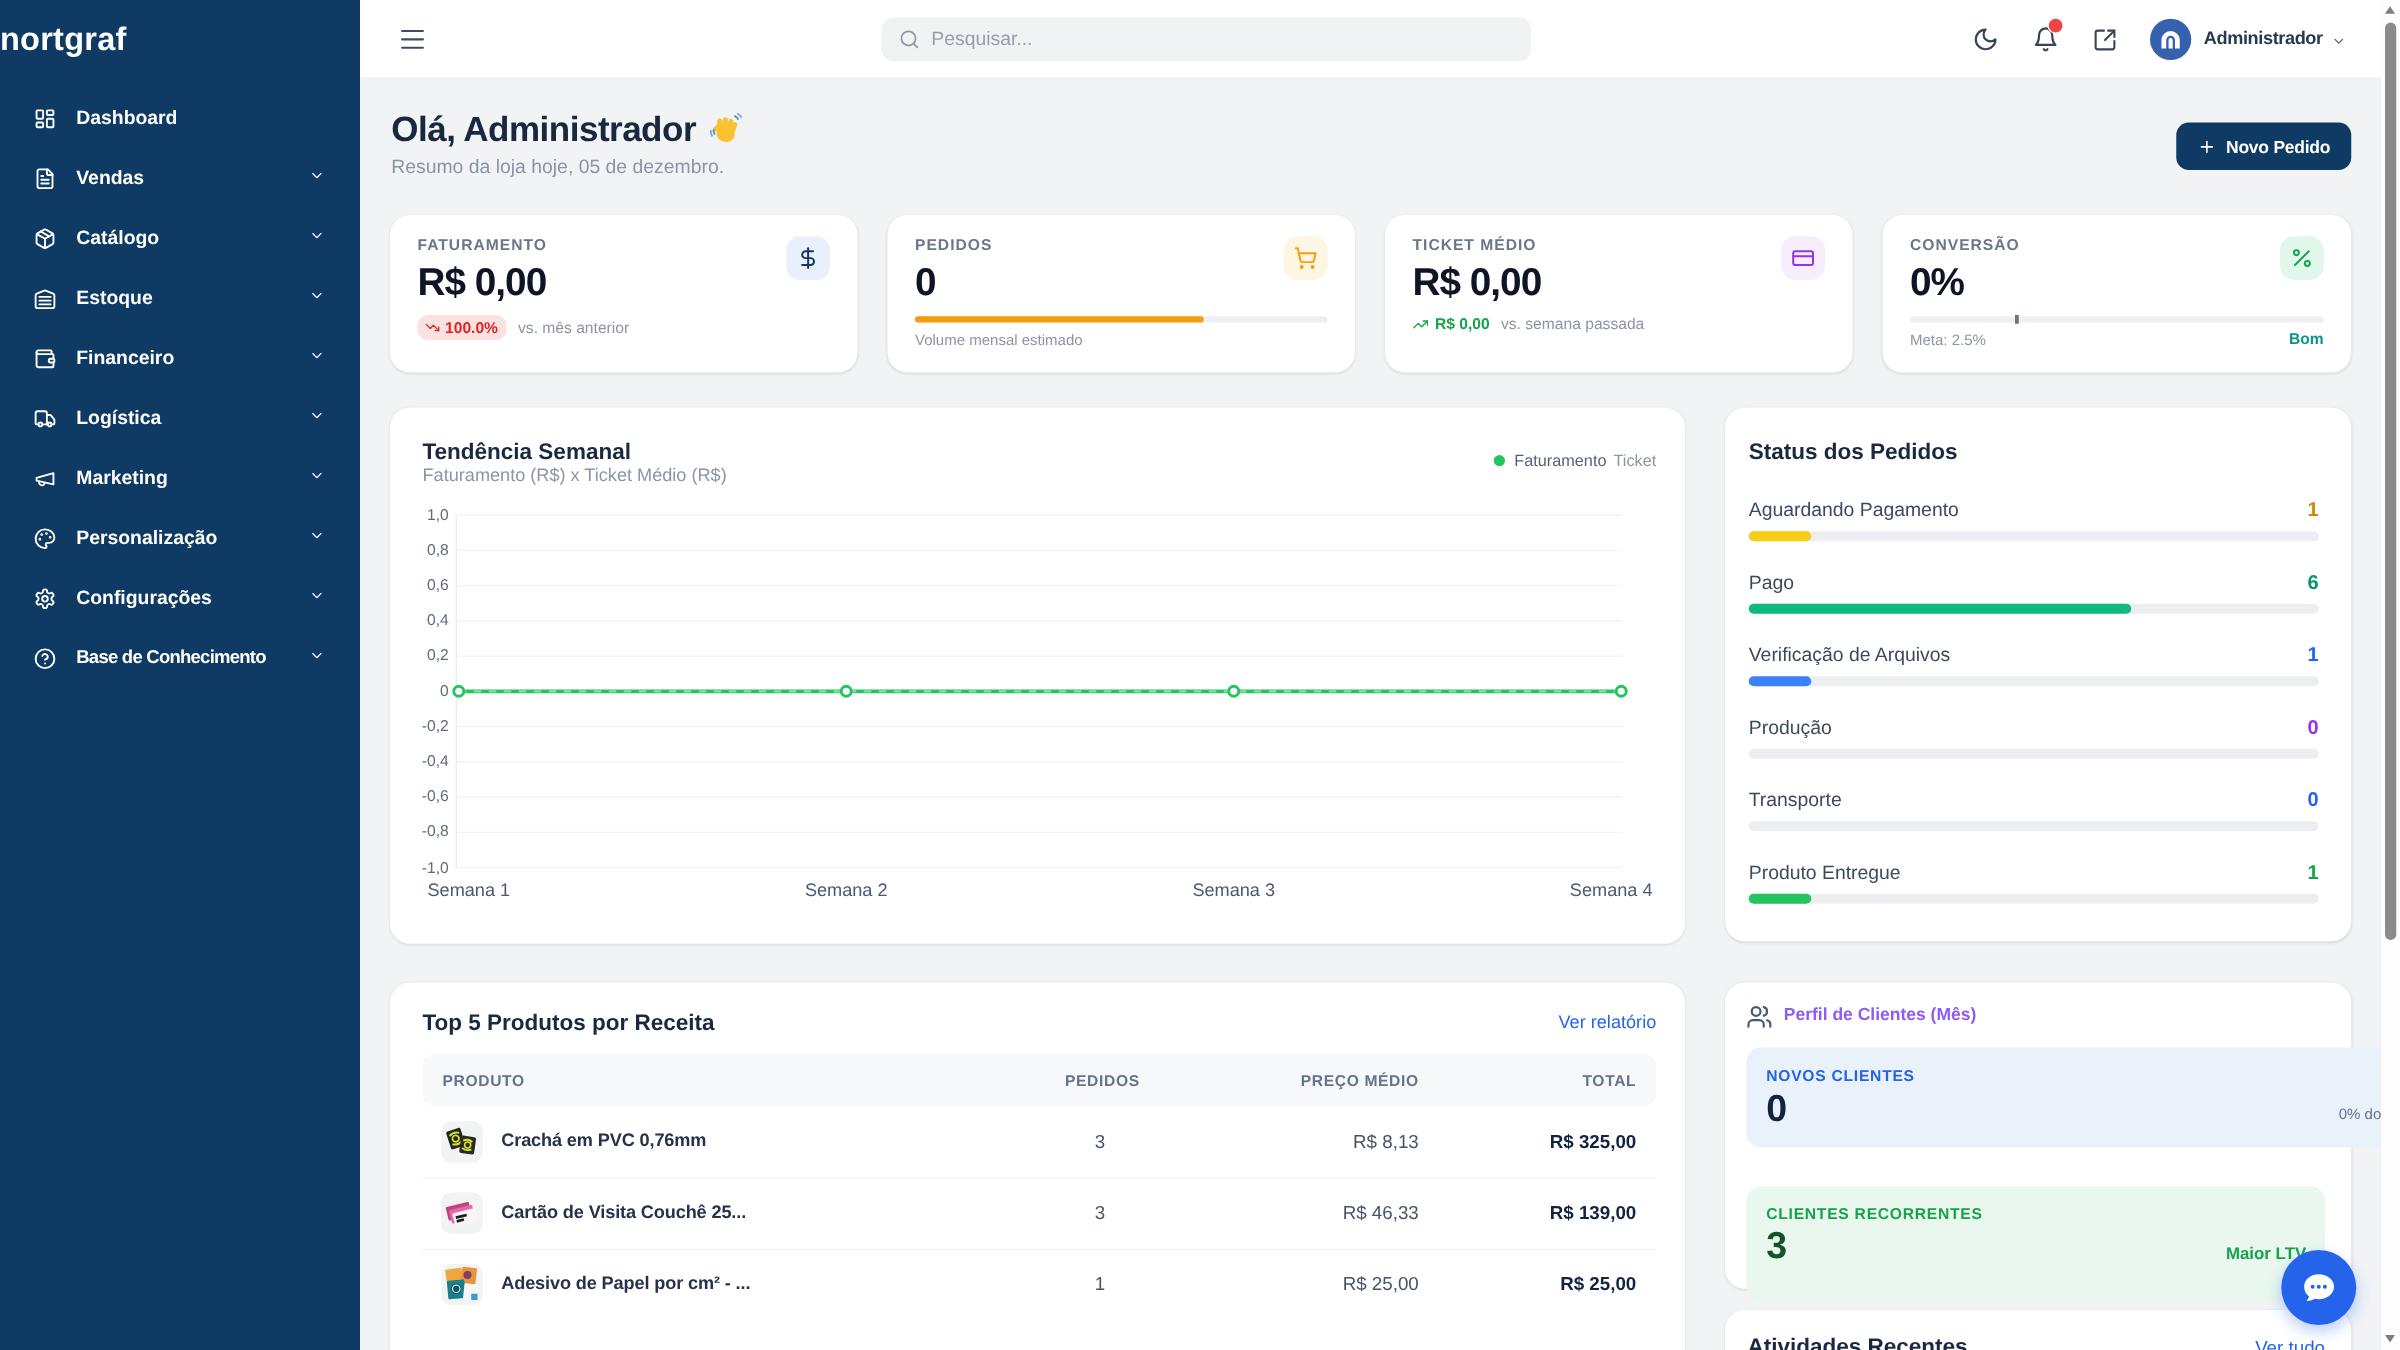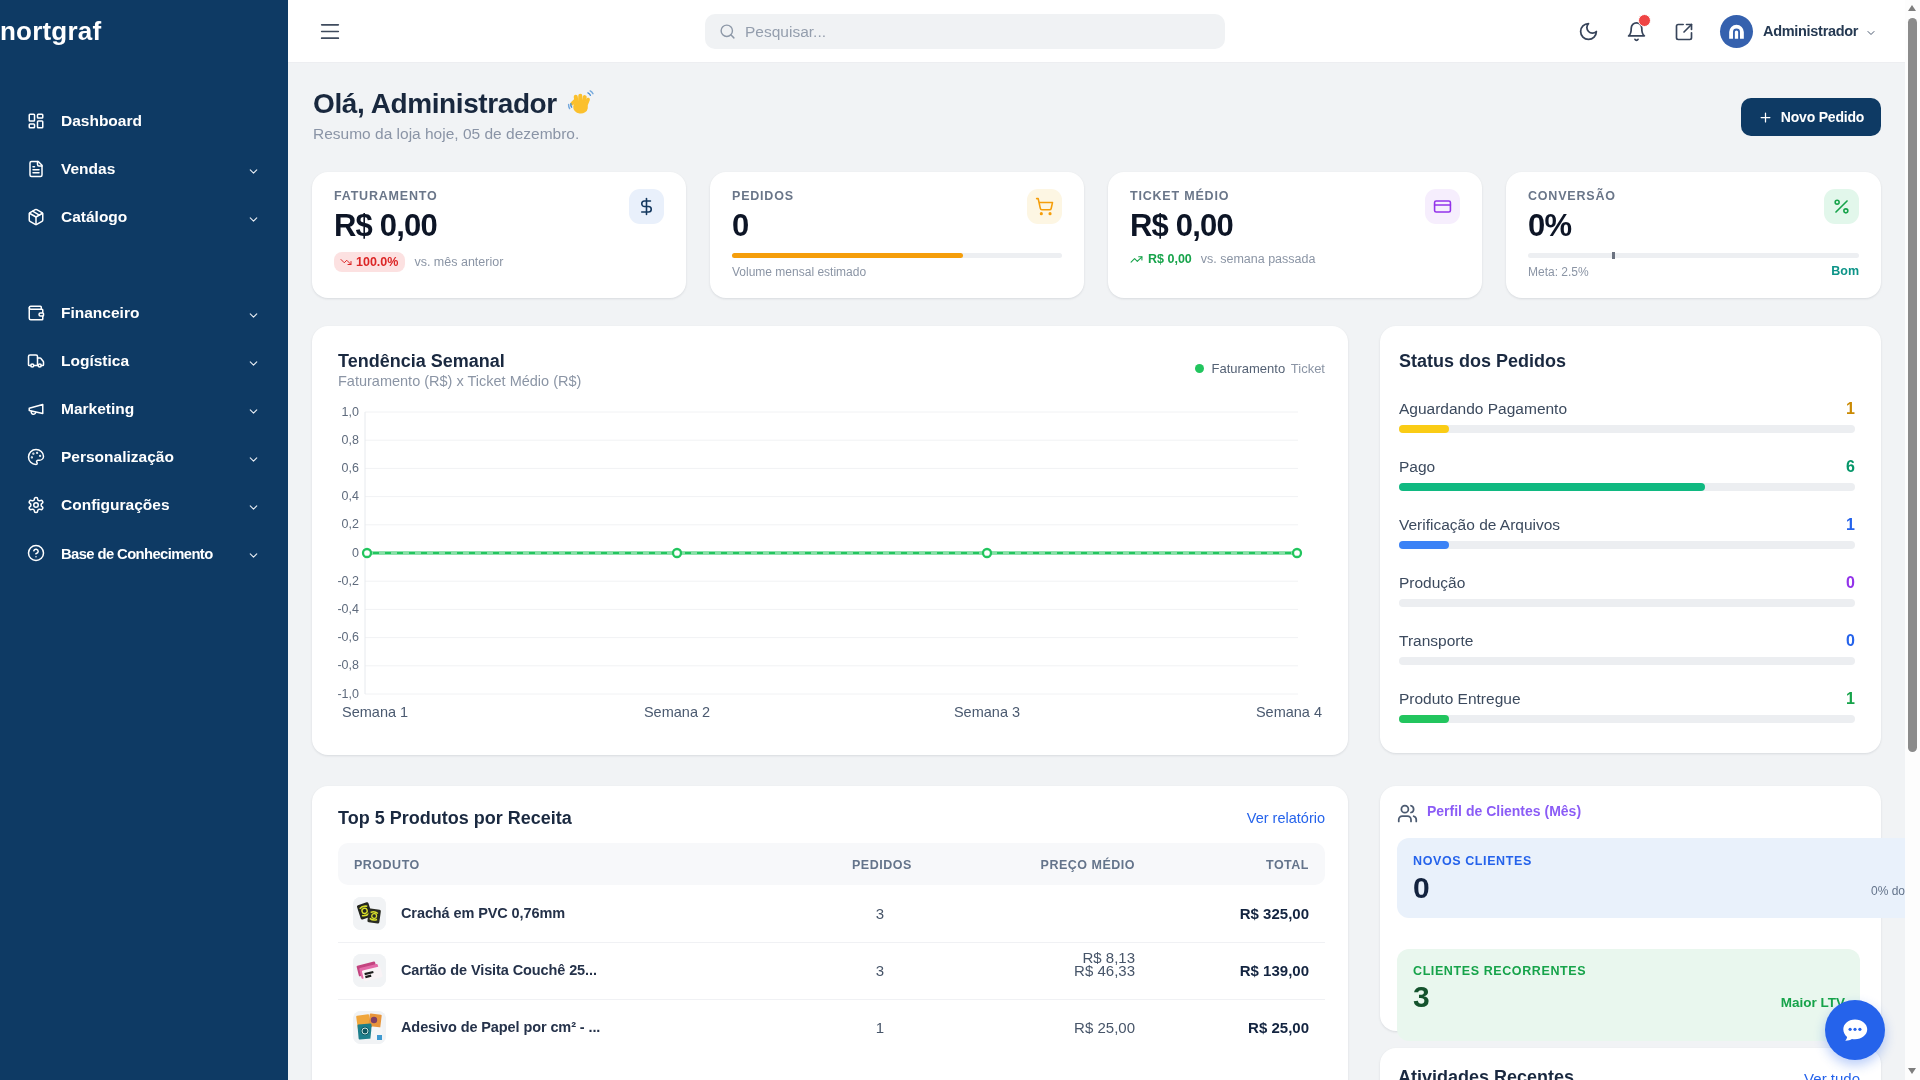--- a/index.html
+++ b/index.html
@@ -5,21 +5,21 @@
 <style>
 * { margin:0; padding:0; box-sizing:border-box; }
 html,body { width:1920px; height:1080px; overflow:hidden; font-family:"Liberation Sans", sans-serif; }
 body { background:#f1f3f5; position:relative; }
 svg.ic { fill:none; stroke:currentColor; stroke-width:2; stroke-linecap:round; stroke-linejoin:round; display:block; }
 .abs { position:absolute; }
 
 
 #sidebar { position:absolute; left:0; top:0; width:288px; height:1080px; background:#0e3a64; z-index:30; }
 #logo { position:absolute; top:16px; left:0; width:288px; text-align:left; color:#fff; font-size:26px; font-weight:bold; letter-spacing:0.2px; }
-.nav-item { position:absolute; left:16px; width:256px; height:44px; color:#fff; display:flex; align-items:flex-end; }
+.nav-item { position:absolute; left:16px; width:256px; height:44px; color:#fff; display:flex; align-items:flex-start; }
 .nav-item .nico { margin-left:11px; width:18px; height:18px; }
 .nav-item .nlbl { margin-left:16px; font-size:15.5px; font-weight:600; letter-spacing:0px; }
 .nav-item .chev { position:absolute; right:12px; width:13px; height:13px; color:#e8edf3; }
 
 
 #topbar { position:absolute; left:288px; top:0; width:1617px; height:63px; background:#fff; border-bottom:1px solid #edeef1; z-index:20; }
 #hamb { position:absolute; left:32px; top:23px; width:20px; height:17px; color:#3f4b5e; }
 #searchbox { position:absolute; left:417px; top:14px; width:520px; height:35px; background:#f0f2f4; border-radius:10px; display:flex; align-items:center; }
 #searchbox .sic { margin-left:14px; width:17px; height:17px; color:#8e99a8; }
 #searchbox .ph { margin-left:9px; font-size:15.5px; color:#949ead; }
@@ -115,20 +115,32 @@
         <path d="M12 22V12"></path>
         <path d="m3.3 7 8.7 5 8.7-5"></path>
         <path d="m7.5 4.27 9 5.15"></path>
       </svg>
     <span class="nlbl">Catálogo</span>
     <svg class="chev ic" viewBox="0 0 24 24" stroke-width="2.6">
         <path d="m6 9 6 6 6-6"></path>
       </svg>
   </div>
 
+  <div class="nav-item" style="top:230px;">
+    <svg class="nico ic" viewBox="0 0 24 24">
+        <path d="M22 8.35V20a2 2 0 0 1-2 2H4a2 2 0 0 1-2-2V8.35A2 2 0 0 1 3.26 6.5l8-3.2a2 2 0 0 1 1.48 0l8 3.2A2 2 0 0 1 22 8.35Z"></path>
+        <path d="M6 18h12"></path>
+        <path d="M6 14h12"></path>
+        <path d="M6 10h12"></path>
+      </svg>
+    <span class="nlbl">Estoque</span>
+    <svg class="chev ic" viewBox="0 0 24 24" stroke-width="2.6">
+        <path d="m6 9 6 6 6-6"></path>
+      </svg>
+  </div>
 
   <div class="nav-item" style="top:278px;">
     <svg class="nico ic" viewBox="0 0 24 24">
         <path d="M19 7V4a1 1 0 0 0-1-1H5a2 2 0 0 0 0 4h15a1 1 0 0 1 1 1v4h-3a2 2 0 0 0 0 4h3a1 1 0 0 0 1-1v-2a1 1 0 0 0-1-1"></path>
         <path d="M3 5v14a2 2 0 0 0 2 2h15a1 1 0 0 0 1-1v-4"></path>
       </svg>
     <span class="nlbl">Financeiro</span>
     <svg class="chev ic" viewBox="0 0 24 24" stroke-width="2.6">
         <path d="m6 9 6 6 6-6"></path>
       </svg>
@@ -441,21 +453,21 @@
         </g>
         <g transform="rotate(8 21 20)">
           <rect x="15" y="12" width="12" height="14" rx="1.5" fill="#2a2c24"></rect>
           <path d="M17 16c2.3-1.4 5-1.4 7.4 0M17 22c2.3 1.4 5 1.4 7.4 0" stroke="#d8df2a" stroke-width="1.5" fill="none"></path>
           <circle cx="21" cy="19" r="2.4" fill="none" stroke="#d8df2a" stroke-width="1.3"></circle>
         </g>
       </svg>
   </div>
   <div class="abs prow-name" style="left:89px;top:119px;">Crachá em PVC 0,76mm</div>
   <div class="abs pcell" style="left:540px;top:119px;width:56px;text-align:center;">3</div>
-  <div class="abs pcell" style="left:700px;top:119px;width:123px;text-align:right;margin-top:44px;">R$ 8,13</div>
+  <div class="abs pcell" style="left:700px;top:119px;width:123px;text-align:right;">R$ 8,13</div>
   <div class="abs ptot" style="left:900px;top:119px;width:97px;text-align:right;">R$ 325,00</div>
   <div class="abs" style="left:26px;top:156px;width:987px;height:1px;background:#f0f1f4;"></div>
 
   <div class="thumb" style="left:41px;top:168px;">
     <svg width="33" height="33" viewBox="0 0 33 33">
         <rect width="33" height="33" fill="#f1f3f5"></rect>
         <g transform="rotate(-14 16 17)">
           <rect x="5" y="9" width="19" height="11" rx="1" fill="#c2447f"></rect>
           <rect x="7" y="12" width="19" height="11" rx="1" fill="#e36aa8"></rect>
           <rect x="9" y="15" width="19" height="11" rx="1" fill="#f9f3f6"></rect>

